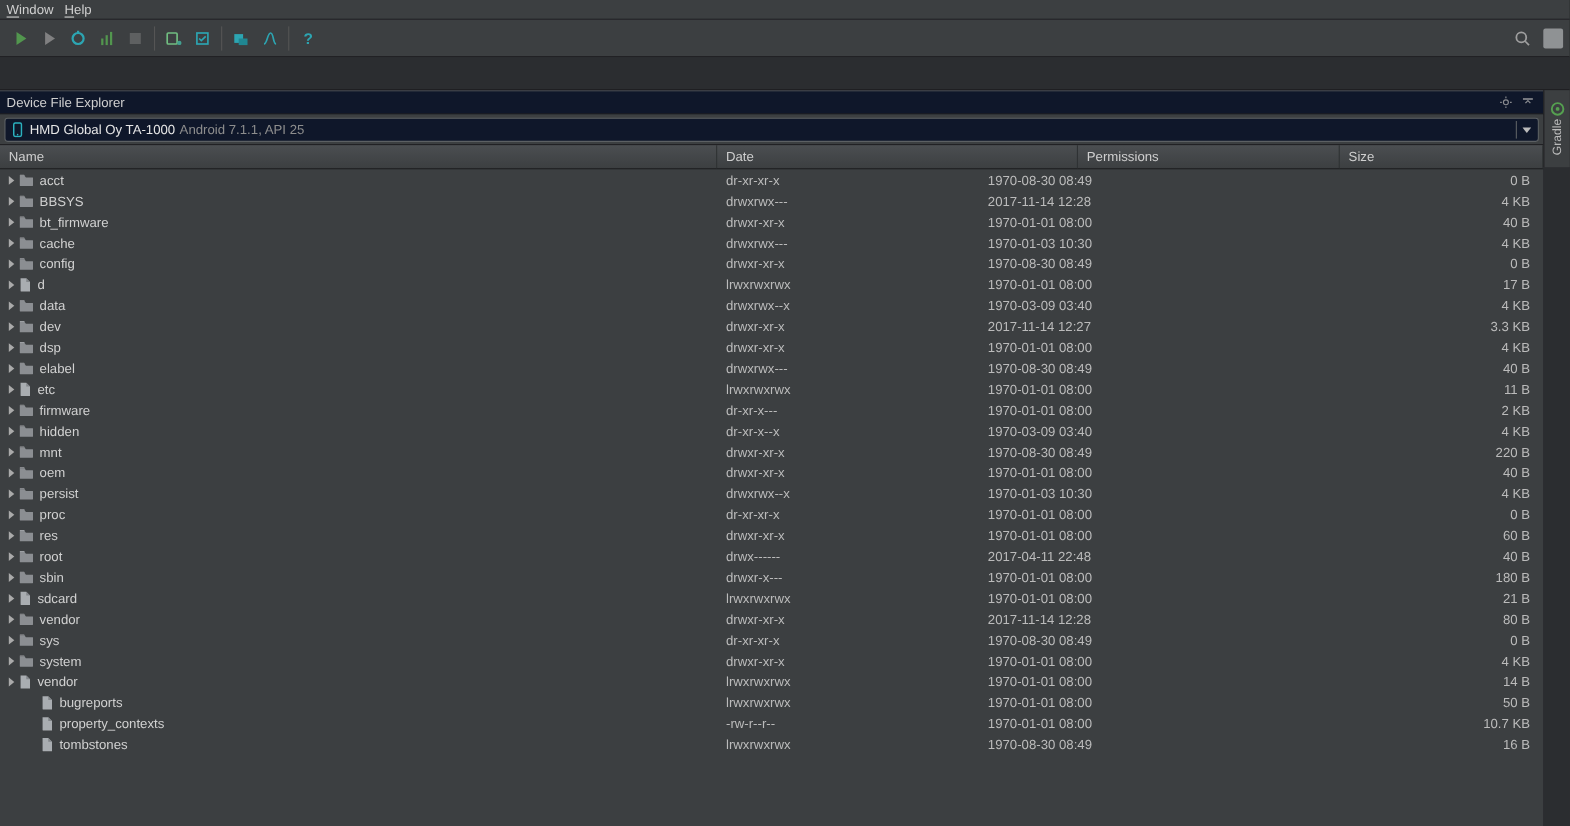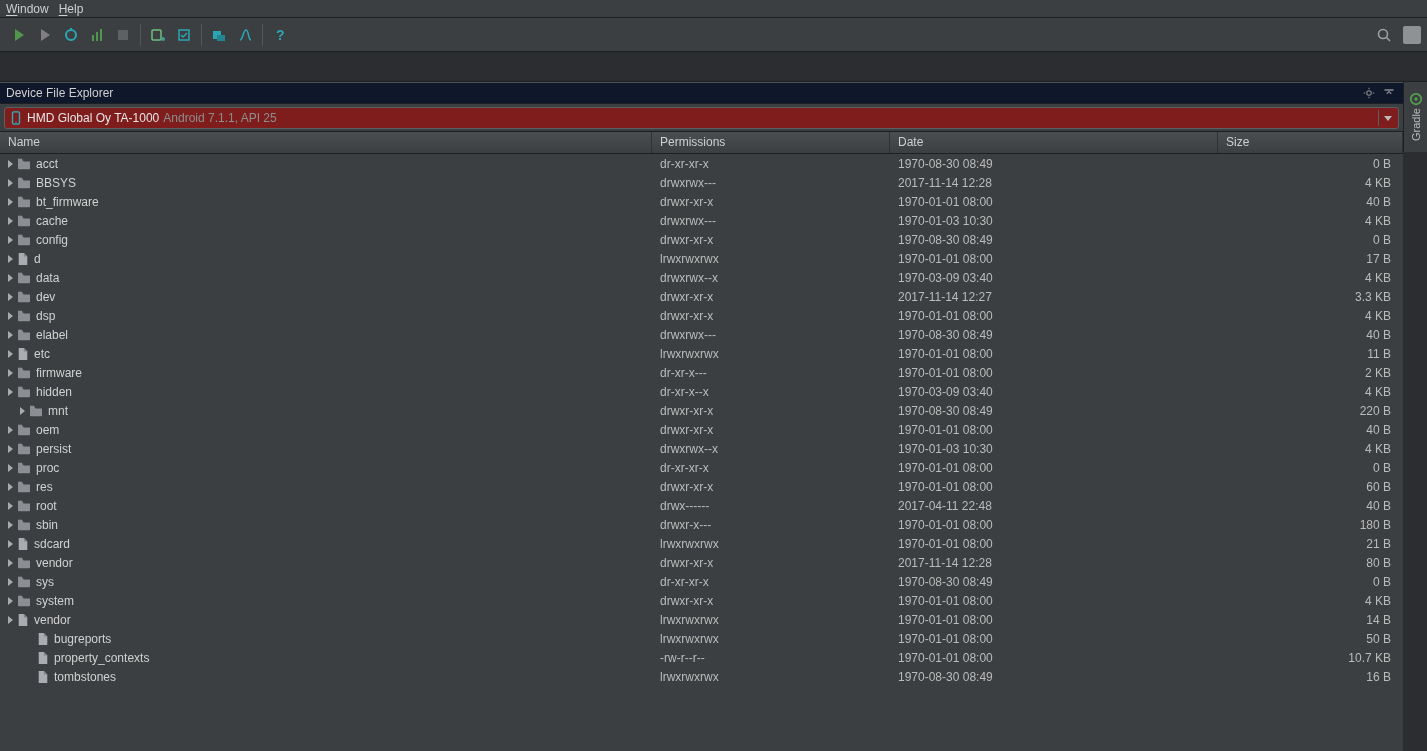--- a/index.html
+++ b/index.html
@@ -62,21 +62,21 @@
   
   .device-row {
     height: 28px;
     background: #3c3f41;
     border-bottom: 1px solid #1e1f22;
     padding: 2px 4px;
     display:flex; align-items:center;
   }
   .device-combo {
     flex:1; height:22px;
-    background:#7f1d1d;
+    background:#0f172a;
     border:1px solid #5c6063;
     border-radius:3px;
     display:flex; align-items:center;
     padding:0 4px 0 4px;
     position:relative;
   }
   .device-combo .device-icon { width:14px; height:14px; margin-right:4px; }
   .device-combo .name { color:#e6e6e6; }
   .device-combo .sub { color:#8d8d8d; margin-left:4px; }
   .device-combo .arrow {
@@ -283,22 +283,22 @@
       <div class="arrow">
         <svg width="8" height="8" viewBox="0 0 8 8">
             <polygon points="0,2 8,2 4,7" fill="#bbb"></polygon>
           </svg>
       </div>
     </div>
   </div>
 
   <div class="headrow">
     <div class="hcell col-name">Name</div>
+    <div class="hcell col-date">Date</div>
     <div class="hcell col-perm">Permissions</div>
-    <div class="hcell col-date">Date</div>
     <div class="hcell col-size">Size</div>
   </div>
 
   <div class="treebody" id="treebody">
       <div class="row">
         <div class="cell-name" style="padding-left: 8px;">
           <span class="expander"></span>
           <svg class="folder-icon" viewBox="0 0 16 14">
             <path d="M1 3c0-1 0-1 1-1h4l1.5 2H14c1 0 1 0 1 1v7c0 1 0 1-1 1H2c-1 0-1 0-1-1z" fill="#8b8e92"></path>
             <path d="M1 2c0-1 0-1 1-1h3.5l1 1H2c-1 0-1 0-1 1z" fill="#9da0a4"></path>
@@ -459,21 +459,21 @@
             <path d="M1 3c0-1 0-1 1-1h4l1.5 2H14c1 0 1 0 1 1v7c0 1 0 1-1 1H2c-1 0-1 0-1-1z" fill="#8b8e92"></path>
             <path d="M1 2c0-1 0-1 1-1h3.5l1 1H2c-1 0-1 0-1 1z" fill="#9da0a4"></path>
           </svg>
           <span class="label">hidden</span>
         </div>
         <div class="cell-perm">dr-xr-x--x</div>
         <div class="cell-date">1970-03-09 03:40</div>
         <div class="cell-size">4 KB</div>
       </div>
       <div class="row">
-        <div class="cell-name" style="padding-left: 20px; align-items: center;">
+        <div class="cell-name" style="padding-left: 8px; align-items: center;">
           <span class="expander"></span>
           <svg class="folder-icon" viewBox="0 0 16 14">
             <path d="M1 3c0-1 0-1 1-1h4l1.5 2H14c1 0 1 0 1 1v7c0 1 0 1-1 1H2c-1 0-1 0-1-1z" fill="#8b8e92"></path>
             <path d="M1 2c0-1 0-1 1-1h3.5l1 1H2c-1 0-1 0-1 1z" fill="#9da0a4"></path>
           </svg>
           <span class="label">mnt</span>
         </div>
         <div class="cell-perm">drwxr-xr-x</div>
         <div class="cell-date">1970-08-30 08:49</div>
         <div class="cell-size">220 B</div>

